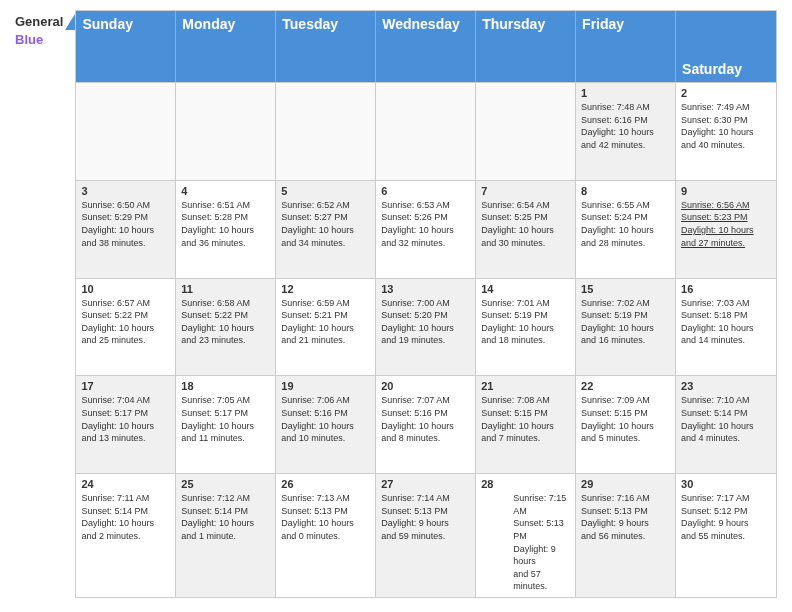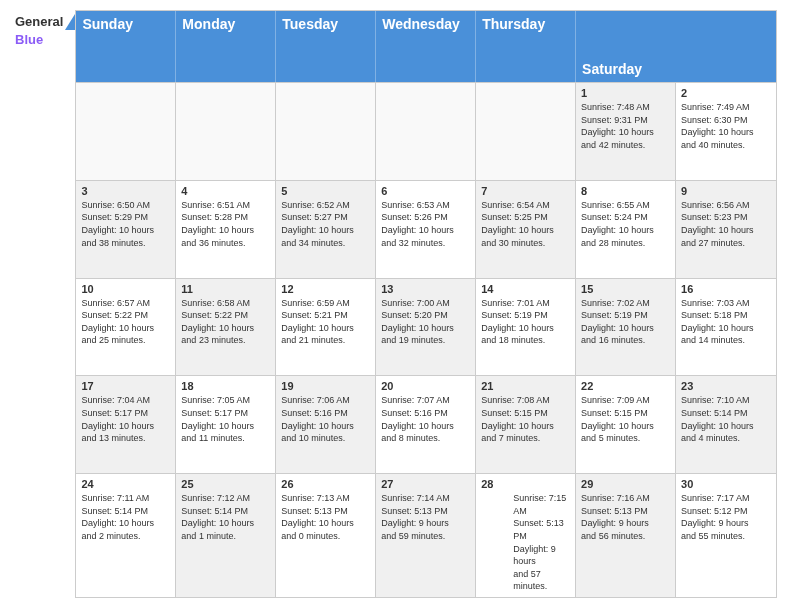--- a/index.html
+++ b/index.html
@@ -130,33 +130,34 @@
     </div>
   </div>
 
   <div class="calendar">
     <div class="cal-header">
     <div class="cal-header-cell">Sunday</div>
         <div class="cal-header-cell">Monday</div>
         <div class="cal-header-cell">Tuesday</div>
         <div class="cal-header-cell">Wednesday</div>
         <div class="cal-header-cell">Thursday</div>
+        <div class="cal-header-cell">Friday</div>
         <div class="cal-header-cell">Saturday</div>
       </div>
     <div class="cal-body">
     <div class="cal-row">
           <div class="cal-cell empty"></div>
           <div class="cal-cell empty"></div>
           <div class="cal-cell empty"></div>
           <div class="cal-cell empty"></div>
           <div class="cal-cell empty"></div>
           <div class="cal-cell shaded">
             <span class="day-num">1</span>
             <div class="cell-info" style="white-space: pre-line;">Sunrise: 7:48 AM
-Sunset: 9:31 PM
+Sunset: 6:16 PM
 Daylight: 10 hours
 and 42 minutes.</div>
           </div>
           <div class="cal-cell">
             <span class="day-num">2</span>
             <div class="cell-info" style="white-space: pre-line;">Sunrise: 7:49 AM
 Sunset: 6:30 PM
 Daylight: 10 hours
 and 40 minutes.</div>
           </div>
@@ -199,21 +200,21 @@
           </div>
           <div class="cal-cell">
             <span class="day-num">8</span>
             <div class="cell-info" style="white-space: pre-line;">Sunrise: 6:55 AM
 Sunset: 5:24 PM
 Daylight: 10 hours
 and 28 minutes.</div>
           </div>
           <div class="cal-cell shaded">
             <span class="day-num">9</span>
-            <div class="cell-info" style="white-space: pre-line;">Sunrise: 6:56 AM
+            <div class="cell-info" style="white-space: pre-line; text-decoration: underline;">Sunrise: 6:56 AM
 Sunset: 5:23 PM
 Daylight: 10 hours
 and 27 minutes.</div>
           </div>
         </div>
         <div class="cal-row">
           <div class="cal-cell">
             <span class="day-num">10</span>
             <div class="cell-info" style="white-space: pre-line;">Sunrise: 6:57 AM
 Sunset: 5:22 PM

